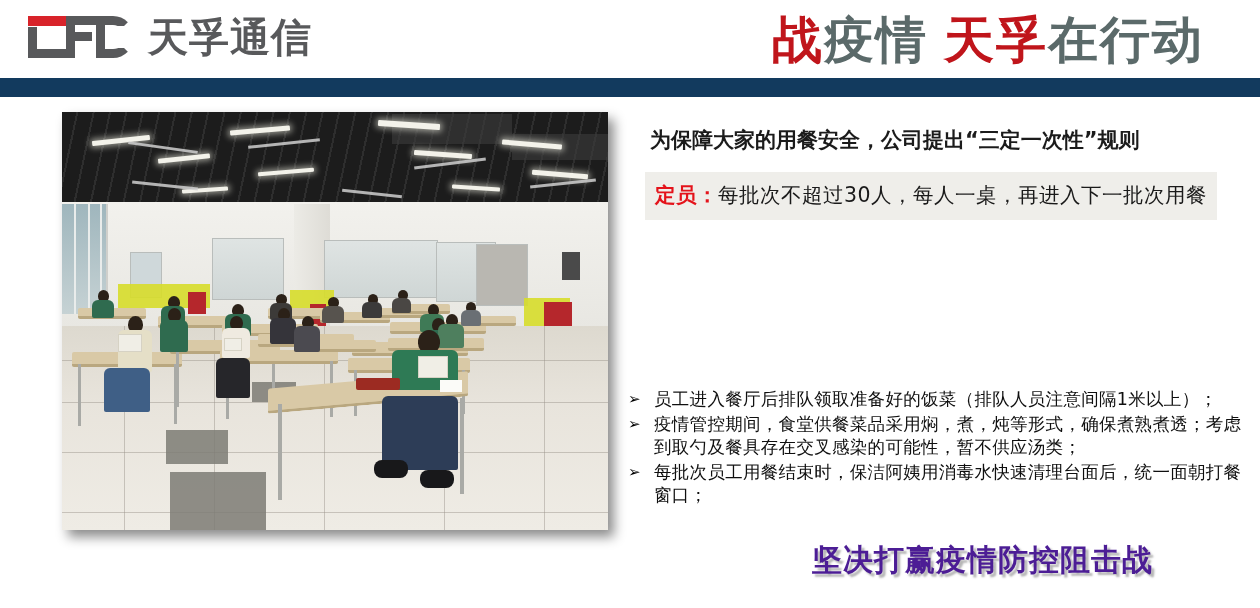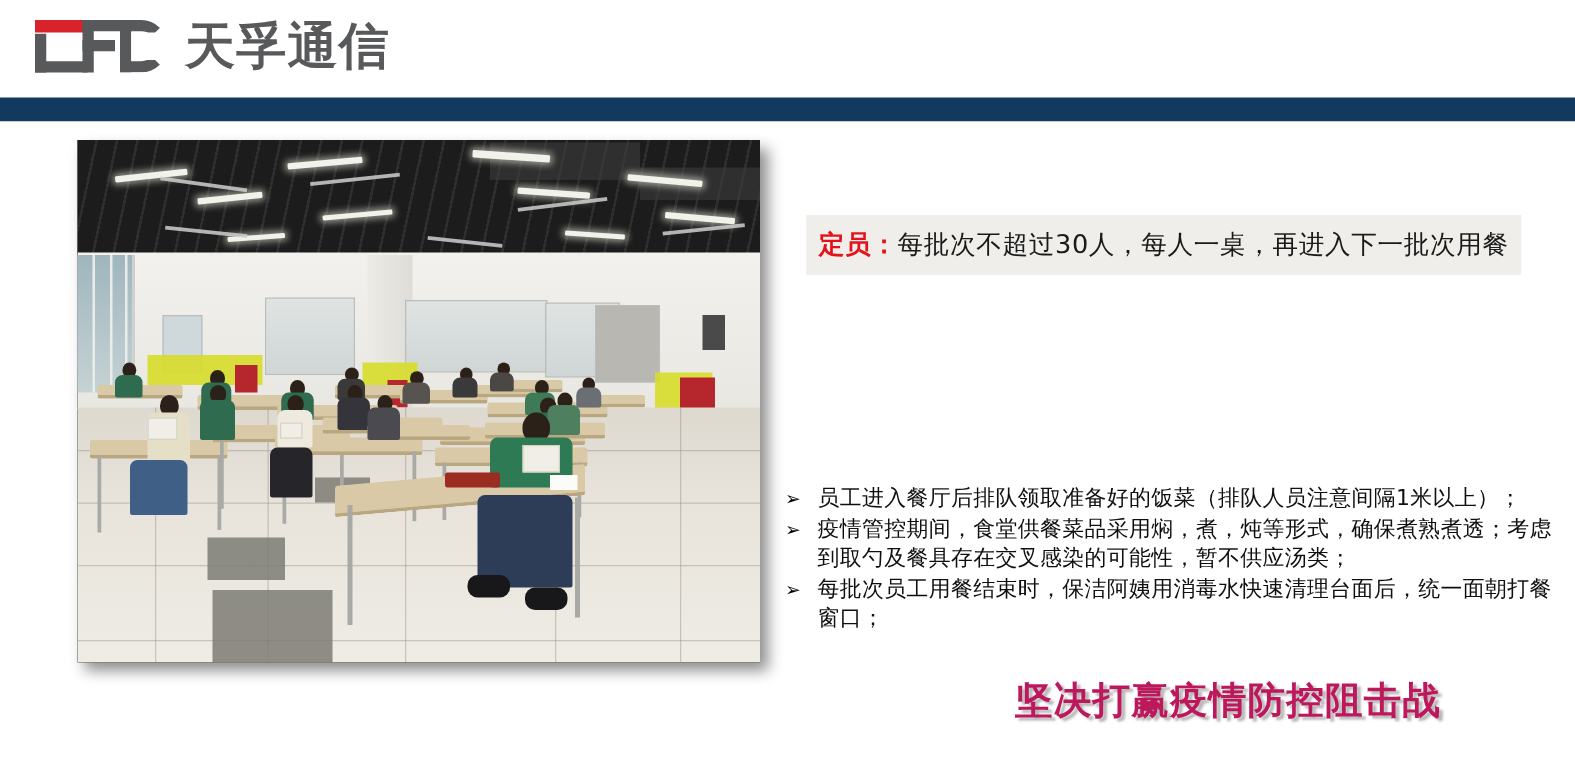--- a/index.html
+++ b/index.html
@@ -259,21 +259,21 @@
   .bullet .btext {
     flex: 1 1 auto;
   }
 
   #footer-slogan {
     position: absolute;
     left: 812px; top: 540px;
     font-family: "DejaVu Sans", "Liberation Sans", sans-serif;
     font-size: 30px;
     font-weight: bold;
-    color: #be185d;
+    color: #4c1d95;
     letter-spacing: 1px;
     white-space: nowrap;
     text-shadow: 3px 3px 2px rgba(120,120,120,.55);
   }
 </style>
 </head>
 <body>
 
 <div id="slide">
 
@@ -284,20 +284,23 @@
         <div class="bar-red"></div>
         <div class="c1"></div>
         <div class="f1"></div>
         <div class="f1b"></div>
         <div class="c2"></div>
         <div class="c2cut"></div>
       </div>
       <div id="logo-text">天孚通信</div>
     </div>
 
+    <div id="header-title">
+      <span class="red">战</span><span class="gray">疫情</span><span class="sp"></span><span class="red">天孚</span><span class="gray">在行动</span>
+    </div>
 
     <div id="blue-rule"></div>
   </div>
 
   <div id="photo-frame">
     <div id="photo">
 
       <div class="ph-ceiling"></div>
       <div class="ph-ceil-panel" style="left:330px;top:2px;width:120px;height:30px;"></div>
       <div class="ph-ceil-panel" style="left:450px;top:22px;width:96px;height:26px;"></div>
@@ -441,20 +444,21 @@
       <div class="ph-person-body" style="left:330px;top:238px;width:66px;height:40px;background:#2e7a55;"></div>
       <div class="ph-person-body" style="left:320px;top:284px;width:76px;height:74px;background:#2d3d57;"></div>
       <div class="ph-person-body" style="left:312px;top:348px;width:34px;height:18px;background:#18181a;border-radius:8px;"></div>
       <div class="ph-person-body" style="left:358px;top:358px;width:34px;height:18px;background:#18181a;border-radius:8px;"></div>
       <div class="ph-box" style="left:356px;top:244px;width:28px;height:20px;"></div>
       <div class="ph-tray" style="left:294px;top:266px;width:44px;height:12px;"></div>
       <div class="ph-box" style="left:378px;top:268px;width:22px;height:12px;background:#fbfbf8;border:none;"></div>
     </div>
   </div>
 
+  <div id="lead">为保障大家的用餐安全，公司提出“三定一次性”规则</div>
 
   <div id="rules-box">
     <div class="rule-line"><span class="k">定员：</span><span>每批次不超过30人，每人一桌，再进入下一批次用餐</span></div>
   </div>
 
   <div id="bullets">
     <div class="bullet">
       <span class="marker">➢</span>
       <span class="btext">员工进入餐厅后排队领取准备好的饭菜（排队人员注意间隔1米以上）；</span>
     </div>

